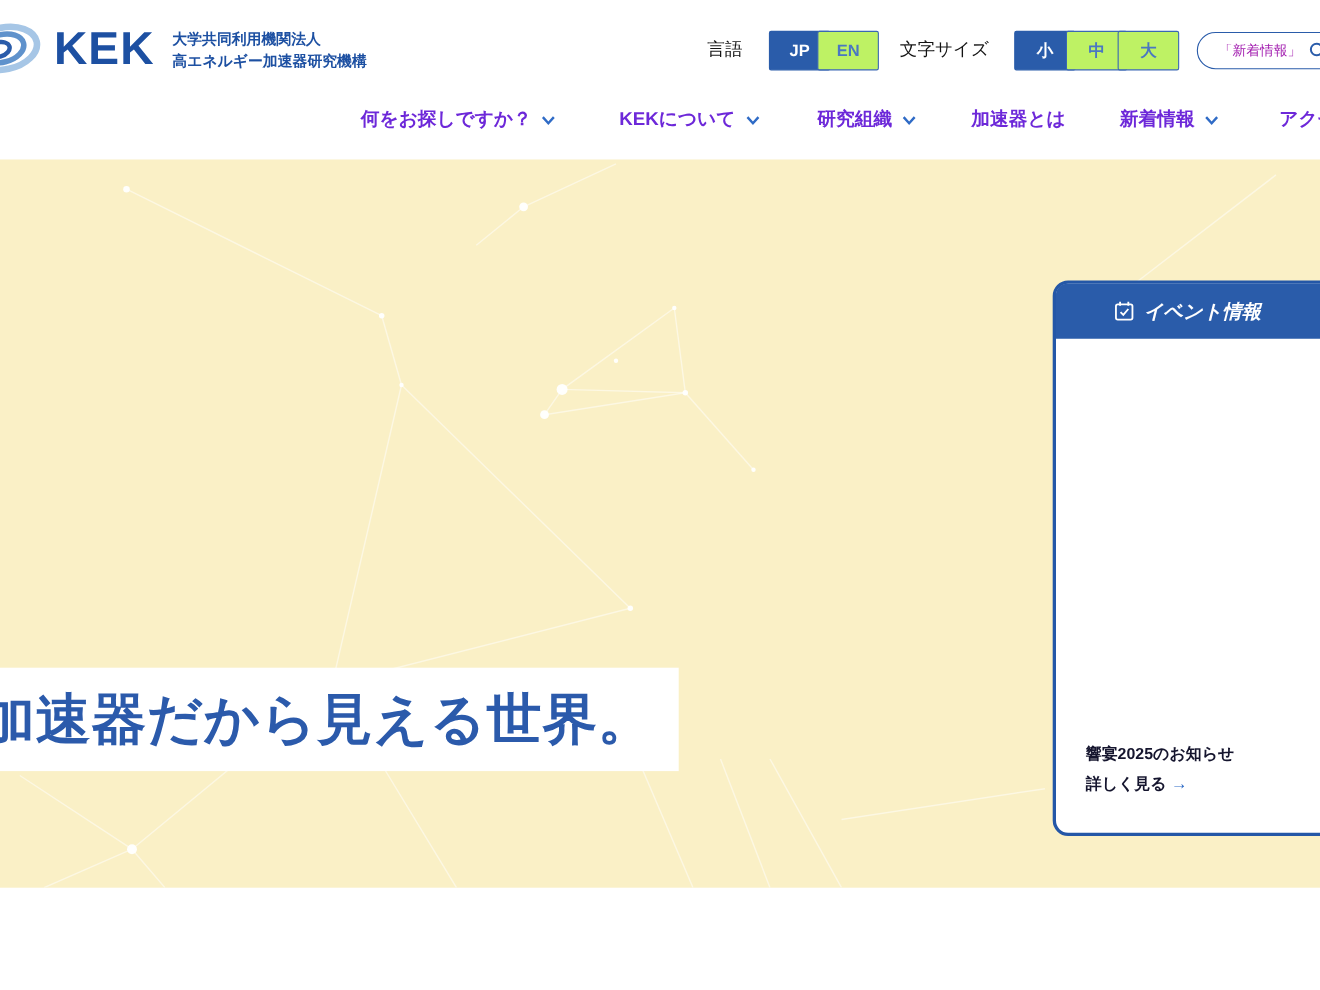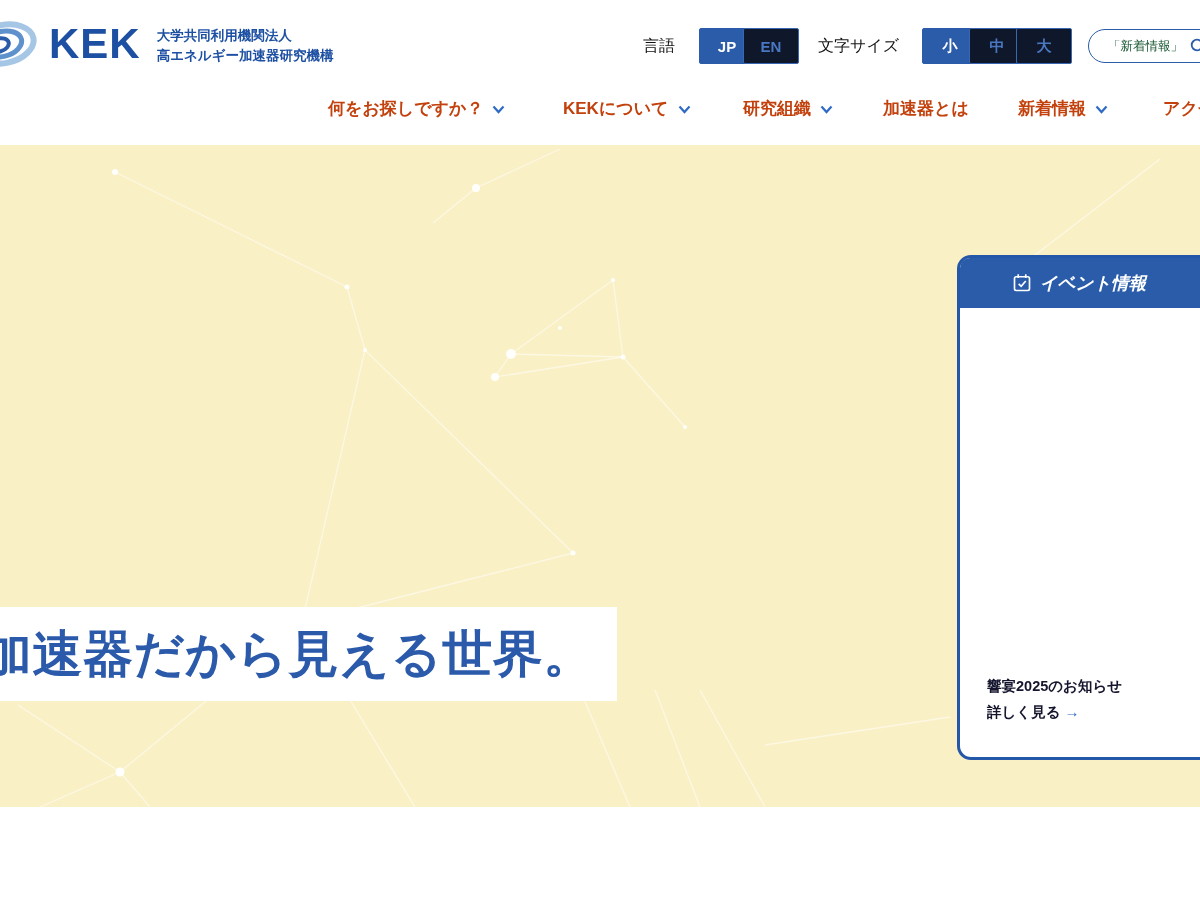--- a/index.html
+++ b/index.html
@@ -11,30 +11,30 @@
 
   .logo { position:absolute; left:-30px; top:14px; display:flex; align-items:center; cursor:pointer; }
   .logo-icon { width:74px; height:60px; flex:0 0 auto; }
   .logo-acronym { margin-left:2px; font-size:42px; font-weight:800; color:#1d50a2; letter-spacing:1px; }
   .logo-org { margin-left:16px; font-size:13.5px; font-weight:700; color:#1d50a2; line-height:1.45; padding-top:4px; }
 
   .ctl-label { position:absolute; top:28px; height:36px; line-height:36px; font-size:16px; font-weight:400; color:#121212; white-space:nowrap; }
   .sq-btn { position:absolute; top:28px; width:56px; height:36px; box-sizing:border-box; border-radius:2px;
             display:flex; align-items:center; justify-content:center; font-size:15px; font-weight:700; cursor:pointer; }
   .sq-btn.active { background:#2a5caa; border:1.5px solid #2a5caa; color:#ffffff; }
-  .sq-btn.inactive { background:#0f172a; border:1.5px solid #3a67b3; color:#4a77c2; }
+  .sq-btn.inactive { background:#bef264; border:1.5px solid #3a67b3; color:#4a77c2; }
 
   .search-pill { position:absolute; left:1085px; top:29px; width:160px; height:34px; box-sizing:border-box;
                  border:1.5px solid #2a5caa; border-radius:17px; background:#ffffff;
                  display:flex; align-items:center; padding:0 14px 0 19px; gap:7px; cursor:pointer; }
-  .search-pill .txt { font-size:12.5px; color:#14532d; white-space:nowrap; }
+  .search-pill .txt { font-size:12.5px; color:#a21caf; white-space:nowrap; }
 
   .nav { position:absolute; top:88px; left:0; width:1200px; height:40px; }
   .nav-item { position:absolute; top:0; height:40px; display:flex; align-items:center; gap:9px;
-              font-size:17px; font-weight:700; color:#c2410c; white-space:nowrap; cursor:pointer;text-align:center; }
+              font-size:17px; font-weight:700; color:#6d28d9; white-space:nowrap; cursor:pointer;text-align:center; }
   .chev { width:13px; height:9px; margin-top:3px; }
 
   
   .hero { position:absolute; top:145px; left:0; width:1200px; height:662px; background:#faf0c6; overflow:hidden; }
   .constellation { position:absolute; left:0; top:0; }
 
   .headline-box { position:absolute; left:-62px; top:462px; width:679px; height:94px; background:#ffffff;
                   display:flex; align-items:center; }
   .headline-text { margin-left:44px; font-size:50px; font-weight:800; color:#2b5aab; white-space:nowrap; letter-spacing:0.5px; }
 

